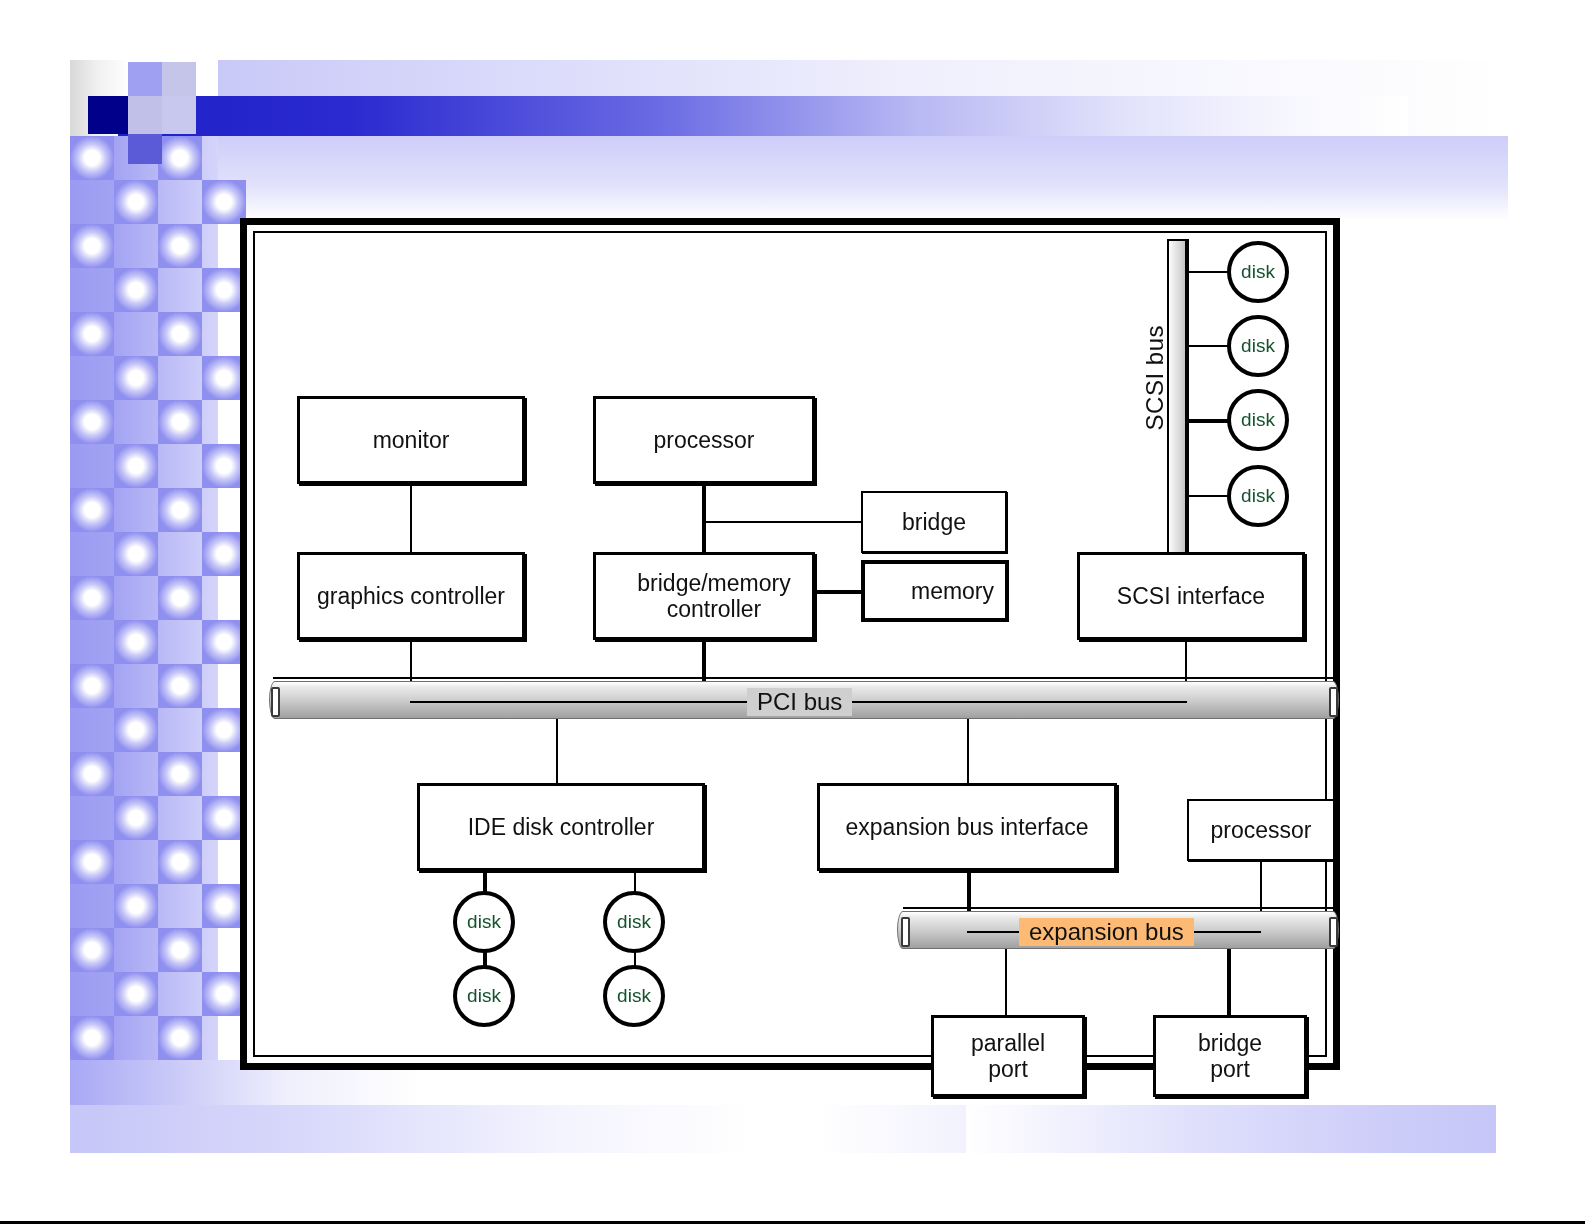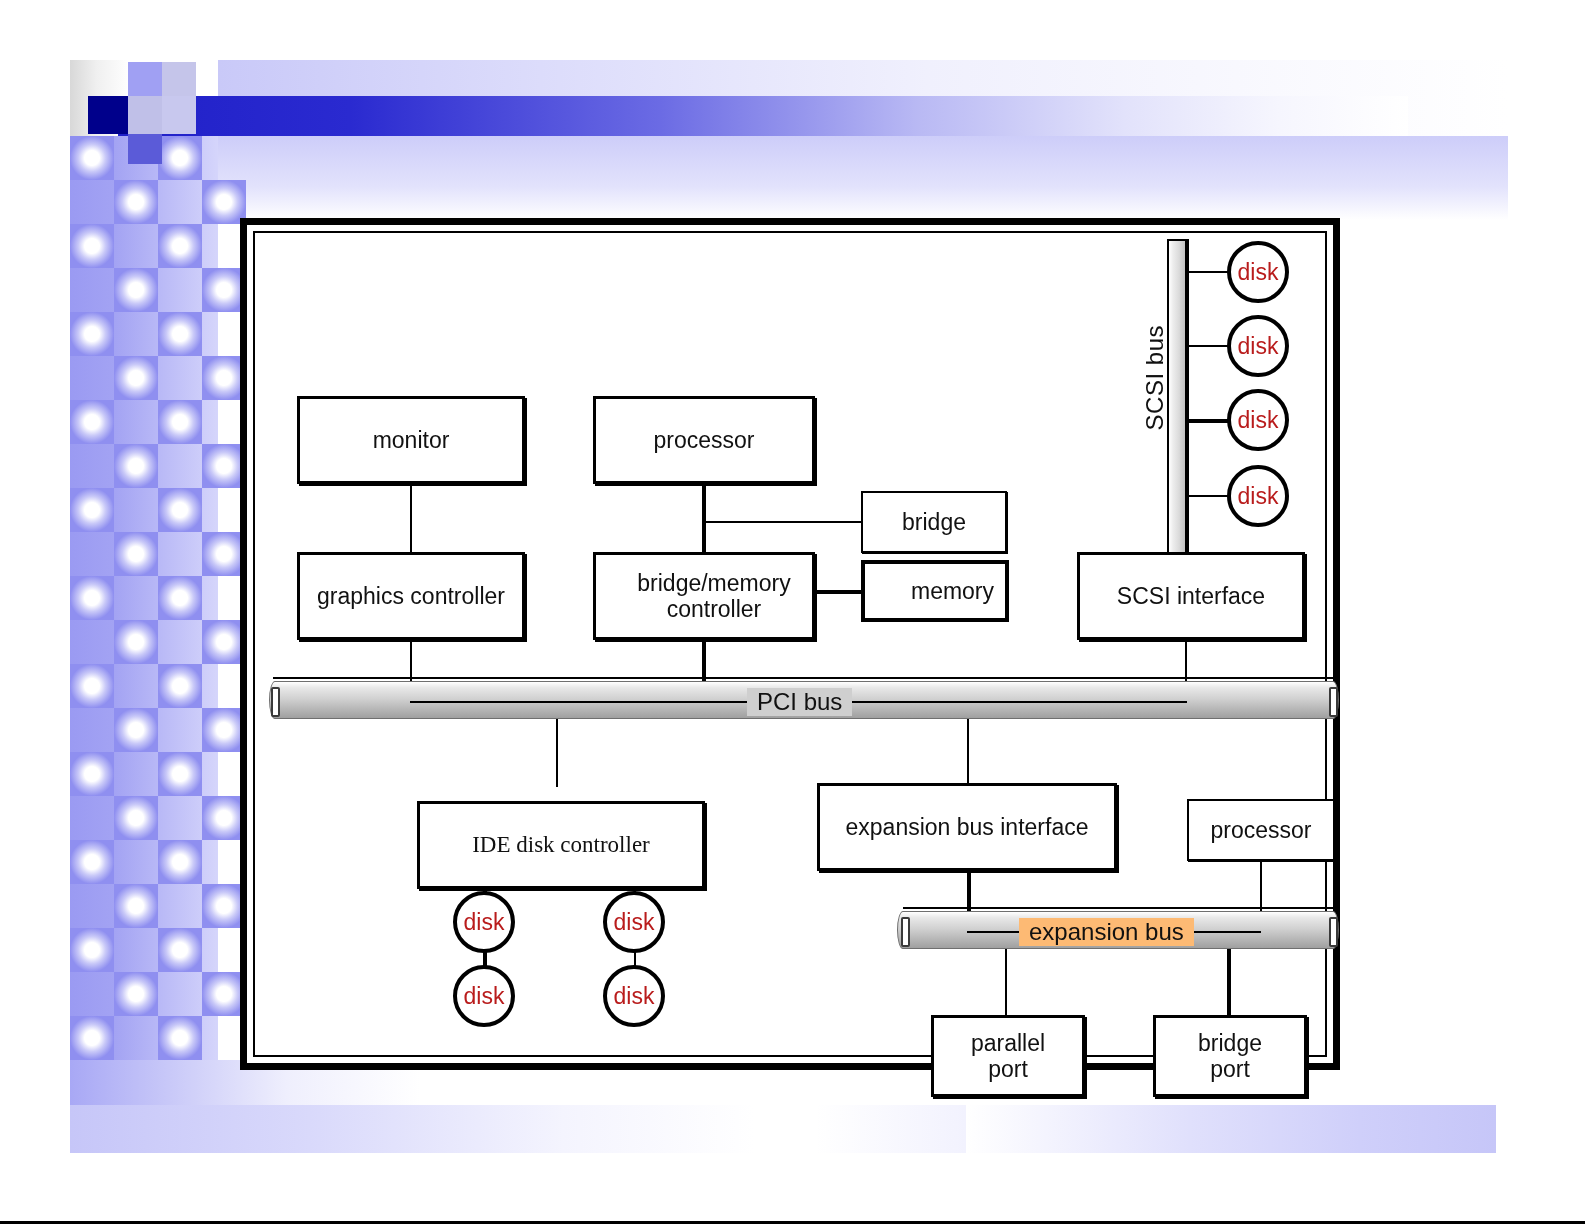--- a/index.html
+++ b/index.html
@@ -82,21 +82,21 @@
     font-size:23px;color:#111;line-height:1.15;z-index:6;
     box-shadow:2px 2px 0 #000;
   }
   .box.thin{border-width:2px;box-shadow:1px 1px 0 #000;}
   .box.heavy{border-width:4px;box-shadow:none;}
 
   .disk{
     position:absolute;box-sizing:border-box;background:#fff;
     border:4px solid #000;border-radius:50%;
     display:flex;align-items:center;justify-content:center;
-    font-size:23px;color:#b91c1c;z-index:7;
+    font-size:19px;color:#14532d;z-index:7;
   }
 
   .line-v{position:absolute;background:#000;width:2px;z-index:3;}
   .line-h{position:absolute;background:#000;height:2px;z-index:3;}
   .line-v.bold{width:4px;}
   .line-h.bold{height:4px;}
 
   
   .bus{
     position:absolute;height:38px;z-index:4;
@@ -245,21 +245,21 @@
         <div class="bus-cap" style="left:16px;top:454px;"></div>
         <div class="bus-cap" style="left:1074px;top:454px;"></div>
         <div class="line-h" style="left:18px;top:444px;width:1064px;"></div>
         <div class="bus-centerline" style="left:155px;top:468px;width:340px;"></div>
         <div class="bus-centerline" style="left:560px;top:468px;width:372px;"></div>
         <div class="bus-label" style="left:492px;top:455px;background:#cfcfcf;">PCI bus</div>
 
         <div class="line-v" style="left:301px;top:468px;height:86px;"></div>
         <div class="line-v" style="left:712px;top:468px;height:86px;"></div>
 
-        <div class="box" style="left:162px;top:568px;width:288px;height:88px;font-family:Liberation Serif, serif;">IDE disk controller</div>
+        <div class="box" style="left:162px;top:550px;width:288px;height:88px;">IDE disk controller</div>
         <div class="line-v bold" style="left:228px;top:638px;height:48px;"></div>
         <div class="line-v" style="left:379px;top:638px;height:48px;"></div>
         <div class="disk" style="left:198px;top:658px;width:62px;height:62px;">disk</div>
         <div class="disk" style="left:348px;top:658px;width:62px;height:62px;">disk</div>
         <div class="line-v bold" style="left:228px;top:716px;height:28px;"></div>
         <div class="line-v" style="left:379px;top:716px;height:28px;"></div>
         <div class="disk" style="left:198px;top:732px;width:62px;height:62px;">disk</div>
         <div class="disk" style="left:348px;top:732px;width:62px;height:62px;">disk</div>
 
         <div class="box" style="left:562px;top:550px;width:300px;height:88px;">expansion bus interface</div>

